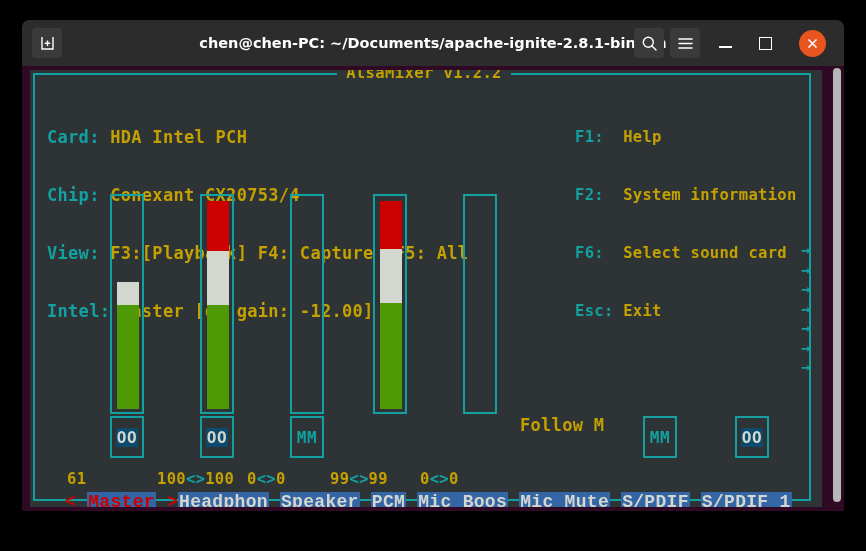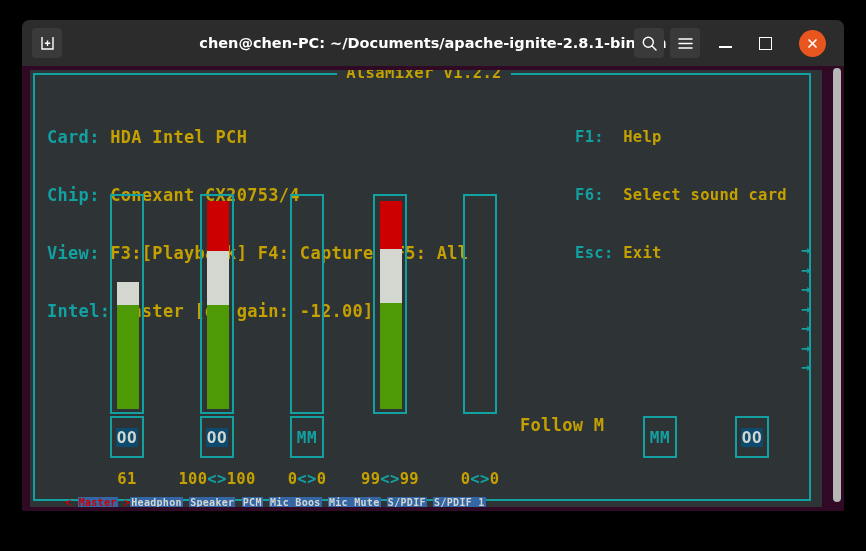--- a/index.html
+++ b/index.html
@@ -210,38 +210,38 @@
     line-height: 17px;
     padding: 1px 1px;
   }
   .mtxt.on  { color: #d3d7cf; background: #0c4a6e; }
   .mtxt.off { color: #12a0a0; background: transparent; }
 
   .valrow {
     position: absolute;
     top: 395px;
     width: 120px;
-    text-align: center;
     font-size: 15.5px;
     font-weight: bold;
     color: #c4a000;
     letter-spacing: 0.3px;
     white-space: pre;
   }
   .valrow .sep { color: #12a0a0; }
 
   .namerow {
     position: absolute;
     top: 417px;
     height: 21px;
     line-height: 21px;
-    font-size: 10px;
+    font-size: 18px;
     font-weight: bold;
     letter-spacing: 0.3px;
     white-space: pre;
+    font-family: Liberation Mono, monospace;
   }
   .nm {
     background: #3465a4;
     color: #d3d7cf;
     padding: 0 1px;
   }
   .nm.sel { color: #cc0000; }
   .arrow {
     color: #cc0000;
     background: transparent;
@@ -352,20 +352,21 @@
 
           <div class="hdr">
             <div><span class="k">Card: </span><span class="v">HDA Intel PCH</span></div>
             <div><span class="k">Chip: </span><span class="v">Conexant CX20753/4</span></div>
             <div><span class="k">View: </span><span class="v">F3:[Playback] F4: Capture  F5: All</span></div>
             <div><span class="k">Intel: </span><span class="v">Master [dB gain: -12.00]</span></div>
           </div>
 
           <div class="hdrR">
             <div><span class="k">F1:  </span><span class="v">Help</span></div>
+            <div><span class="k">F2:  </span><span class="v">System information</span></div>
             <div><span class="k">F6:  </span><span class="v">Select sound card</span></div>
             <div><span class="k">Esc: </span><span class="v">Exit</span></div>
           </div>
 
           <div class="follow" id="follow-label" style="left: 485px; top: 340px;">Follow M</div>
 
           <div class="strips" id="strips">
               <div class="bar-outer" style="left: 75px;">
                 <div class="bar-inner">
                   <div class="seg-white" style="height: 11%;"></div>

